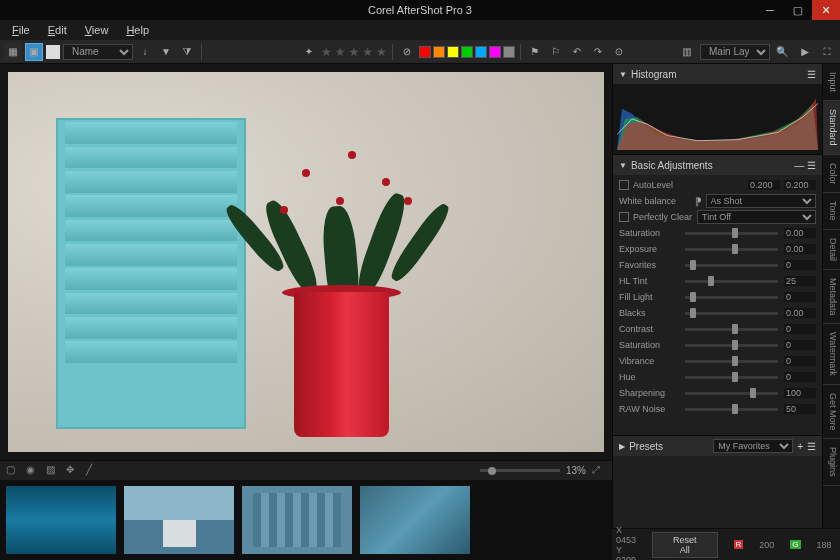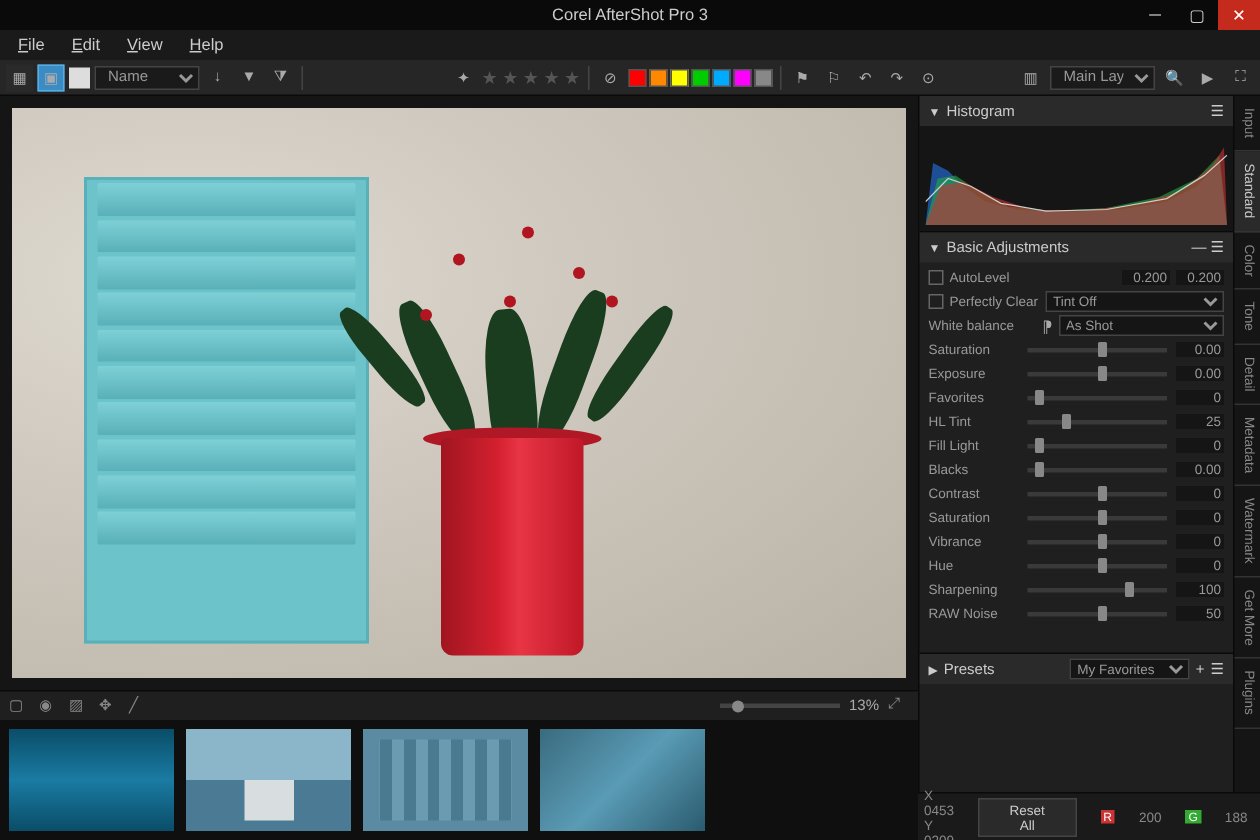--- a/index.html
+++ b/index.html
@@ -45,21 +45,21 @@
 .section-header{height:20px;background:#2a2a2a;display:flex;align-items:center;padding:0 6px;gap:4px;font-size:10px;color:#ccc}
 .section-header .arrow{font-size:8px}
 .histogram{height:70px;background:#151515;padding:4px;position:relative}
 .histo-svg{width:100%;height:100%}
 .adj-body{padding:2px 6px;max-height:260px;overflow:hidden}
 .adj-row{display:flex;align-items:center;height:16px;gap:4px}
 .adj-check{width:10px;height:10px;border:1px solid #666;flex-shrink:0}
 .adj-label{flex:0 0 60px;color:#999;font-size:9px;white-space:nowrap;overflow:hidden}
 .adj-slider{flex:1;height:3px;background:#3a3a3a;position:relative;margin:0 2px}
 .adj-handle{position:absolute;width:6px;height:10px;background:#888;top:-3.5px;border-radius:1px}
-.adj-val{width:32px;text-align:right;color:#999;font-size:9px;background:#151515;padding:0 2px}
+.adj-val{width:32px;text-align:left;color:#999;font-size:9px;background:#151515;padding:0 2px}
 .adj-select{background:#151515;border:1px solid #444;color:#999;font-size:9px;height:14px;flex:1}
 .bottom-bar{position:absolute;bottom:0;right:0;width:228px;height:32px;background:#1a1a1a;display:flex;align-items:center;gap:16px;padding:0 4px;font-size:9px;border-top:1px solid #0a0a0a}
 .reset-btn{background:#2a2a2a;border:1px solid #444;color:#ccc;font-size:9px;padding:2px 20px}
 .coord{color:#888}
 .ch{padding:0 2px;color:#fff;font-size:8px}
 .right-container{display:flex}
 .layer-wrap{margin-left:auto;display:flex;align-items:center;gap:4px}
 </style>
 </head>
 <body>
@@ -205,28 +205,28 @@
           </div>
       <div class="adj-body">
         <div class="adj-row">
               <div class="adj-check"></div>
               <span class="adj-label">AutoLevel</span>
               <span style="flex:1"></span>
               <span class="adj-val">0.200</span>
               <span class="adj-val">0.200</span>
             </div>
         <div class="adj-row">
+              <span class="adj-label" style="flex:0 0 72px">White balance</span>
+              <span>⁋</span>
+              <select class="adj-select"><option>As Shot</option></select>
+            </div>
+        <div class="adj-row">
               <div class="adj-check"></div>
               <span class="adj-label">Perfectly Clear</span>
               <select class="adj-select"><option>Tint Off</option></select>
-            </div>
-        <div class="adj-row">
-              <span class="adj-label" style="flex:0 0 72px">White balance</span>
-              <span>⁋</span>
-              <select class="adj-select"><option>As Shot</option></select>
             </div>
         <div id="sliders">
               <div class="adj-row">
                 <span class="adj-label">Saturation</span>
                 <div class="adj-slider" style="">
                   <div class="adj-handle" style="left:50%"></div>
                 </div>
                 <span class="adj-val">0.00</span>
               </div>
               <div class="adj-row">

